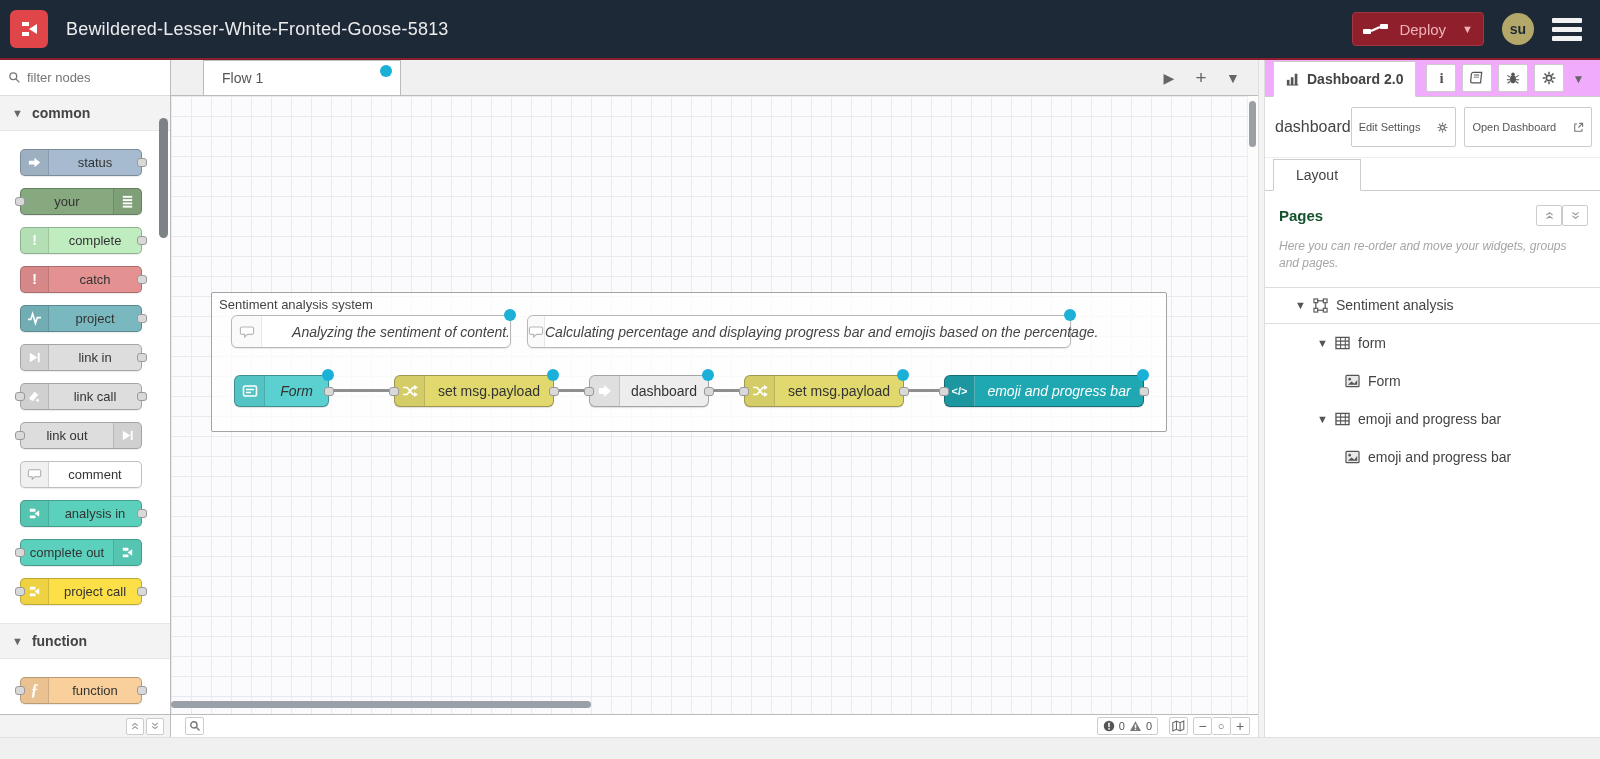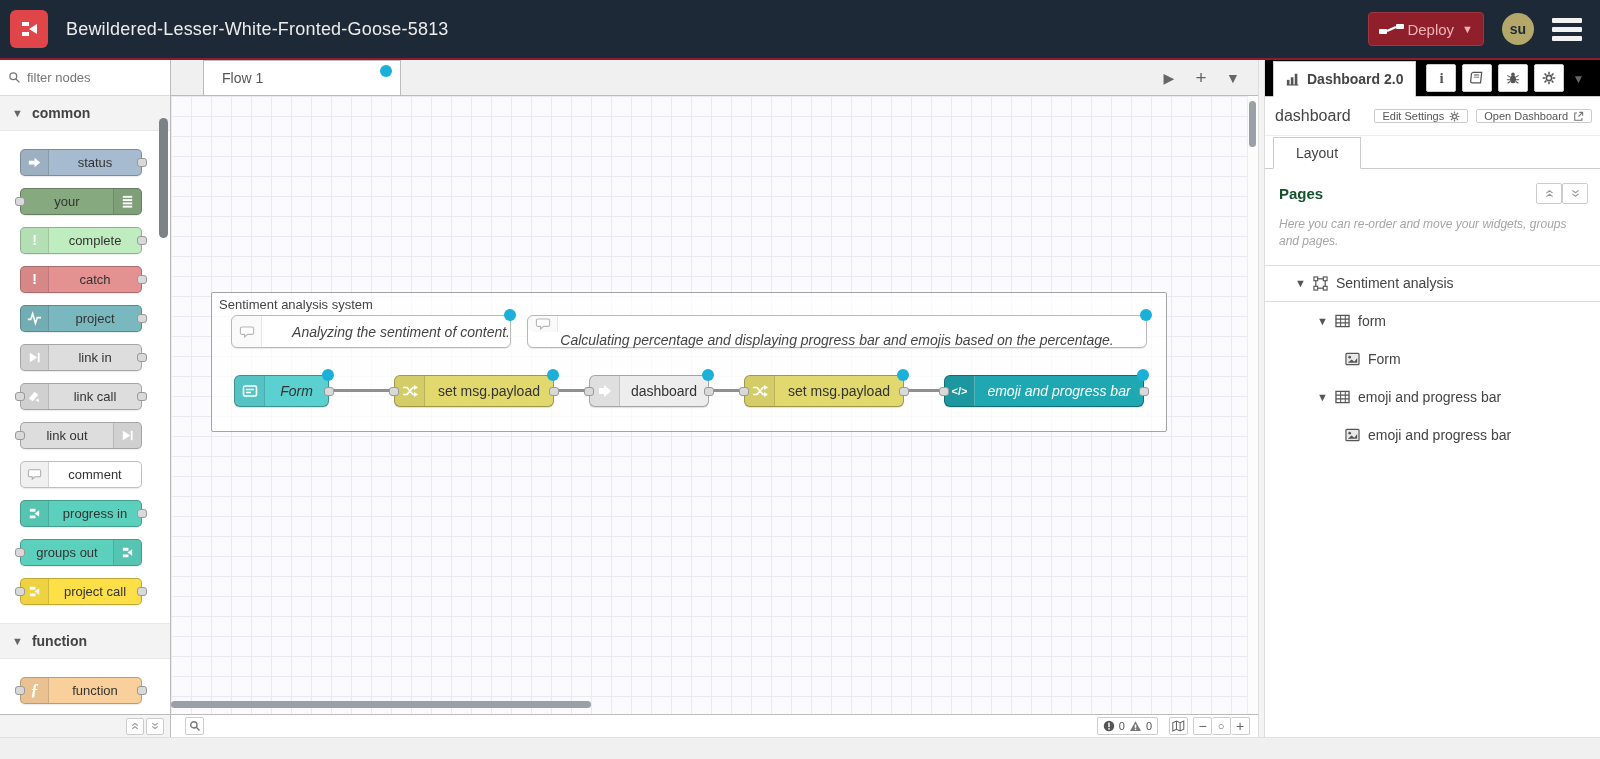--- a/index.html
+++ b/index.html
@@ -5,21 +5,21 @@
   * { box-sizing: border-box; margin: 0; padding: 0; }
   html,body { width:1600px; height:759px; overflow:hidden; }
   body { font-family: "Liberation Sans", sans-serif; font-size:13px; color:#333; background:#fff; }
   .app { width:1600px; height:759px; display:flex; flex-direction:column; }
 
   
   header { height:60px; background:#1e2937; border-bottom:2px solid #8c1d2c; display:flex; align-items:center; flex:0 0 60px; }
   .logo { width:38px; height:38px; background:#e0454a; border-radius:6px; margin-left:10px; display:flex; align-items:center; justify-content:center; }
   .app-title { color:#ececec; font-size:18px; margin-left:18px; letter-spacing:.2px; }
   .header-right { margin-left:auto; display:flex; align-items:center; gap:18px; margin-right:18px; }
-  .deploy-group { background:#8e1f2b; border:1px solid #a13540; border-radius:4px; height:34px; display:flex; align-items:center; padding:0 10px; gap:2px; cursor:pointer; }
+  .deploy-group { background:#8e1f2b; border:1px solid #a13540; border-radius:4px; height:34px; display:flex; align-items:center; padding:0 10px; gap:10px; cursor:pointer; }
   .deploy-label { color:#f0b2b6; font-size:15px; }
   .deploy-caret { color:#f0b2b6; font-size:11px; padding-left:6px; }
   .avatar { width:32px; height:32px; border-radius:50%; background:#b3a869; color:#1e2937; font-weight:bold; font-size:14px; display:flex; align-items:center; justify-content:center; }
   .hamburger { display:flex; flex-direction:column; gap:4px; cursor:pointer; }
   .hamburger span { width:30px; height:5px; background:#f2f2f2; border-radius:1px; }
 
   
   .main { display:flex; flex:1 1 auto; min-height:0; }
 
   
@@ -71,29 +71,29 @@
   .status-pill { display:flex; align-items:center; gap:4px; border:1px solid #ccc; border-radius:2px; height:18px; padding:0 5px; background:#fff; }
   .status-pill .cnt { font-size:11px; color:#555; }
   .zoom-group { display:flex; }
   .zoom-group .sq-btn { margin-left:0; border-left:0; }
   .zoom-group .sq-btn:first-child { border-left:1px solid #ccc; }
   .glyph { color:#666; font-size:12px; line-height:1; }
 
   
   .separator { width:7px; flex:0 0 7px; background:#f3f3f3; border-left:1px solid #ddd; border-right:1px solid #ddd; }
   .sidebar { width:335px; flex:0 0 335px; background:#fff; display:flex; flex-direction:column; }
-  .stabs { height:37px; background:#000000; border-bottom:1px solid #ccc; display:flex; align-items:flex-end; padding-left:8px; flex:0 0 37px; }
+  .stabs { height:37px; background:#f0abfc; border-bottom:1px solid #ccc; display:flex; align-items:flex-end; padding-left:8px; flex:0 0 37px; }
   .stab-active { height:36px; background:#fff; border:1px solid #ccc; border-bottom:1px solid #fff; margin-bottom:-1px; display:flex; align-items:center; gap:7px; padding:0 12px; font-size:14px; font-weight:bold; color:#444; cursor:pointer; }
   .stab-btns { display:flex; gap:6px; margin-left:10px; margin-bottom:4px; align-items:center; }
   .stab-btn { width:30px; height:28px; background:#fff; border:1px solid #ccc; border-radius:2px; display:flex; align-items:center; justify-content:center; cursor:pointer; }
   .stab-caret { color:#666; margin-left:8px; margin-bottom:10px; font-size:12px; cursor:pointer; }
   .dash-row { display:flex; align-items:center; padding:10px 8px 10px 10px; border-bottom:1px solid #eee; }
   .dash-title { font-size:16px; color:#444; }
   .dash-btns { margin-left:auto; display:flex; gap:8px; }
-  .s-btn { border:1px solid #ccc; border-radius:2px; background:#fff; height:14px; display:flex; align-items:center; gap:5px; padding:0 7px; font-size:11px; color:#555; cursor:pointer; white-space:nowrap; }
+  .s-btn { border:1px solid #ccc; border-radius:2px; background:#fff; height:40px; display:flex; align-items:center; gap:17px; padding:0 7px; font-size:11px; color:#555; cursor:pointer; white-space:nowrap; }
   .ltabs { height:33px; border-bottom:1px solid #ccc; display:flex; align-items:flex-end; padding-left:8px; flex:0 0 33px; }
   .ltab-active { height:32px; background:#fff; border:1px solid #ccc; border-bottom:1px solid #fff; margin-bottom:-1px; display:flex; align-items:center; padding:0 22px; font-size:14px; color:#444; cursor:pointer; }
   .pages-head { display:flex; align-items:center; padding:14px 12px 4px 14px; }
   .pages-title { font-size:15px; font-weight:bold; color:#14532d; }
   .pages-btns { margin-left:auto; display:flex; }
   .pages-btns .mini-btn { width:24px; height:20px; }
   .pages-hint { font-style:italic; color:#a5a5a5; font-size:12px; padding:8px 16px 14px 14px; line-height:1.45; }
   .tree { font-size:14px; color:#444; }
   .tree-page { border-top:1px solid #ddd; border-bottom:1px solid #ddd; height:37px; display:flex; align-items:center; gap:8px; padding-left:30px; background:#fff; cursor:pointer; }
   .tree-row { height:38px; display:flex; align-items:center; gap:8px; cursor:pointer; }
@@ -237,31 +237,31 @@
               </span>
             <span class="plabel">comment</span>
           </div>
           <div class="pnode" style="background:#5bd1bd">
             <span class="picon">
                 <svg width="15" height="15" viewBox="0 0 16 16">
                   <path fill="#fff" d="M3 3h6v3H3zM3 10h6v3H3z"></path>
                   <path fill="#fff" d="M13 4.5v7L8 8z"></path>
                 </svg>
               </span>
-            <span class="plabel">progress in</span>
+            <span class="plabel">analysis in</span>
             <span class="port out"></span>
           </div>
           <div class="pnode" style="background:#5bd1bd">
             <span class="picon right">
                 <svg width="15" height="15" viewBox="0 0 16 16">
                   <path fill="#fff" d="M3 3h6v3H3zM3 10h6v3H3z"></path>
                   <path fill="#fff" d="M13 4.5v7L8 8z"></path>
                 </svg>
               </span>
-            <span class="plabel">groups out</span>
+            <span class="plabel">complete out</span>
             <span class="port in"></span>
           </div>
           <div class="pnode" style="background:#fde047">
             <span class="picon">
                 <svg width="15" height="15" viewBox="0 0 16 16">
                   <path fill="#fff" d="M3 3h6v3H3zM3 10h6v3H3z"></path>
                   <path fill="#fff" d="M13 4.5v7L8 8z"></path>
                 </svg>
               </span>
             <span class="plabel">project call</span>
@@ -324,21 +324,21 @@
 
         <div class="comment-node" style="left:60px; width:280px;">
           <span class="nicon">
               <svg width="16" height="16" viewBox="0 0 16 16">
                 <path d="M3 3h10a1.6 1.6 0 011.6 1.6v4.2a1.6 1.6 0 01-1.6 1.6H8.6L5.6 13v-2.6H3A1.6 1.6 0 011.4 8.8V4.6A1.6 1.6 0 013 3z" fill="#fff" stroke="#b5b5b5" stroke-width="1.1"></path>
               </svg>
             </span>
           <span class="nlabel">Analyzing the sentiment of content.</span>
           <span class="dot"></span>
         </div>
-        <div class="comment-node" style="left:356px; width:620px;flex-direction:column;">
+        <div class="comment-node" style="left:356px; width:544px;">
           <span class="nicon">
               <svg width="16" height="16" viewBox="0 0 16 16">
                 <path d="M3 3h10a1.6 1.6 0 011.6 1.6v4.2a1.6 1.6 0 01-1.6 1.6H8.6L5.6 13v-2.6H3A1.6 1.6 0 011.4 8.8V4.6A1.6 1.6 0 013 3z" fill="#fff" stroke="#b5b5b5" stroke-width="1.1"></path>
               </svg>
             </span>
           <span class="nlabel">Calculating percentage and displaying progress bar and emojis based on the percentage.</span>
           <span class="dot"></span>
         </div>
 
         <div class="cnode" style="left:63px; width:95px; background:#5ad0d0;">

